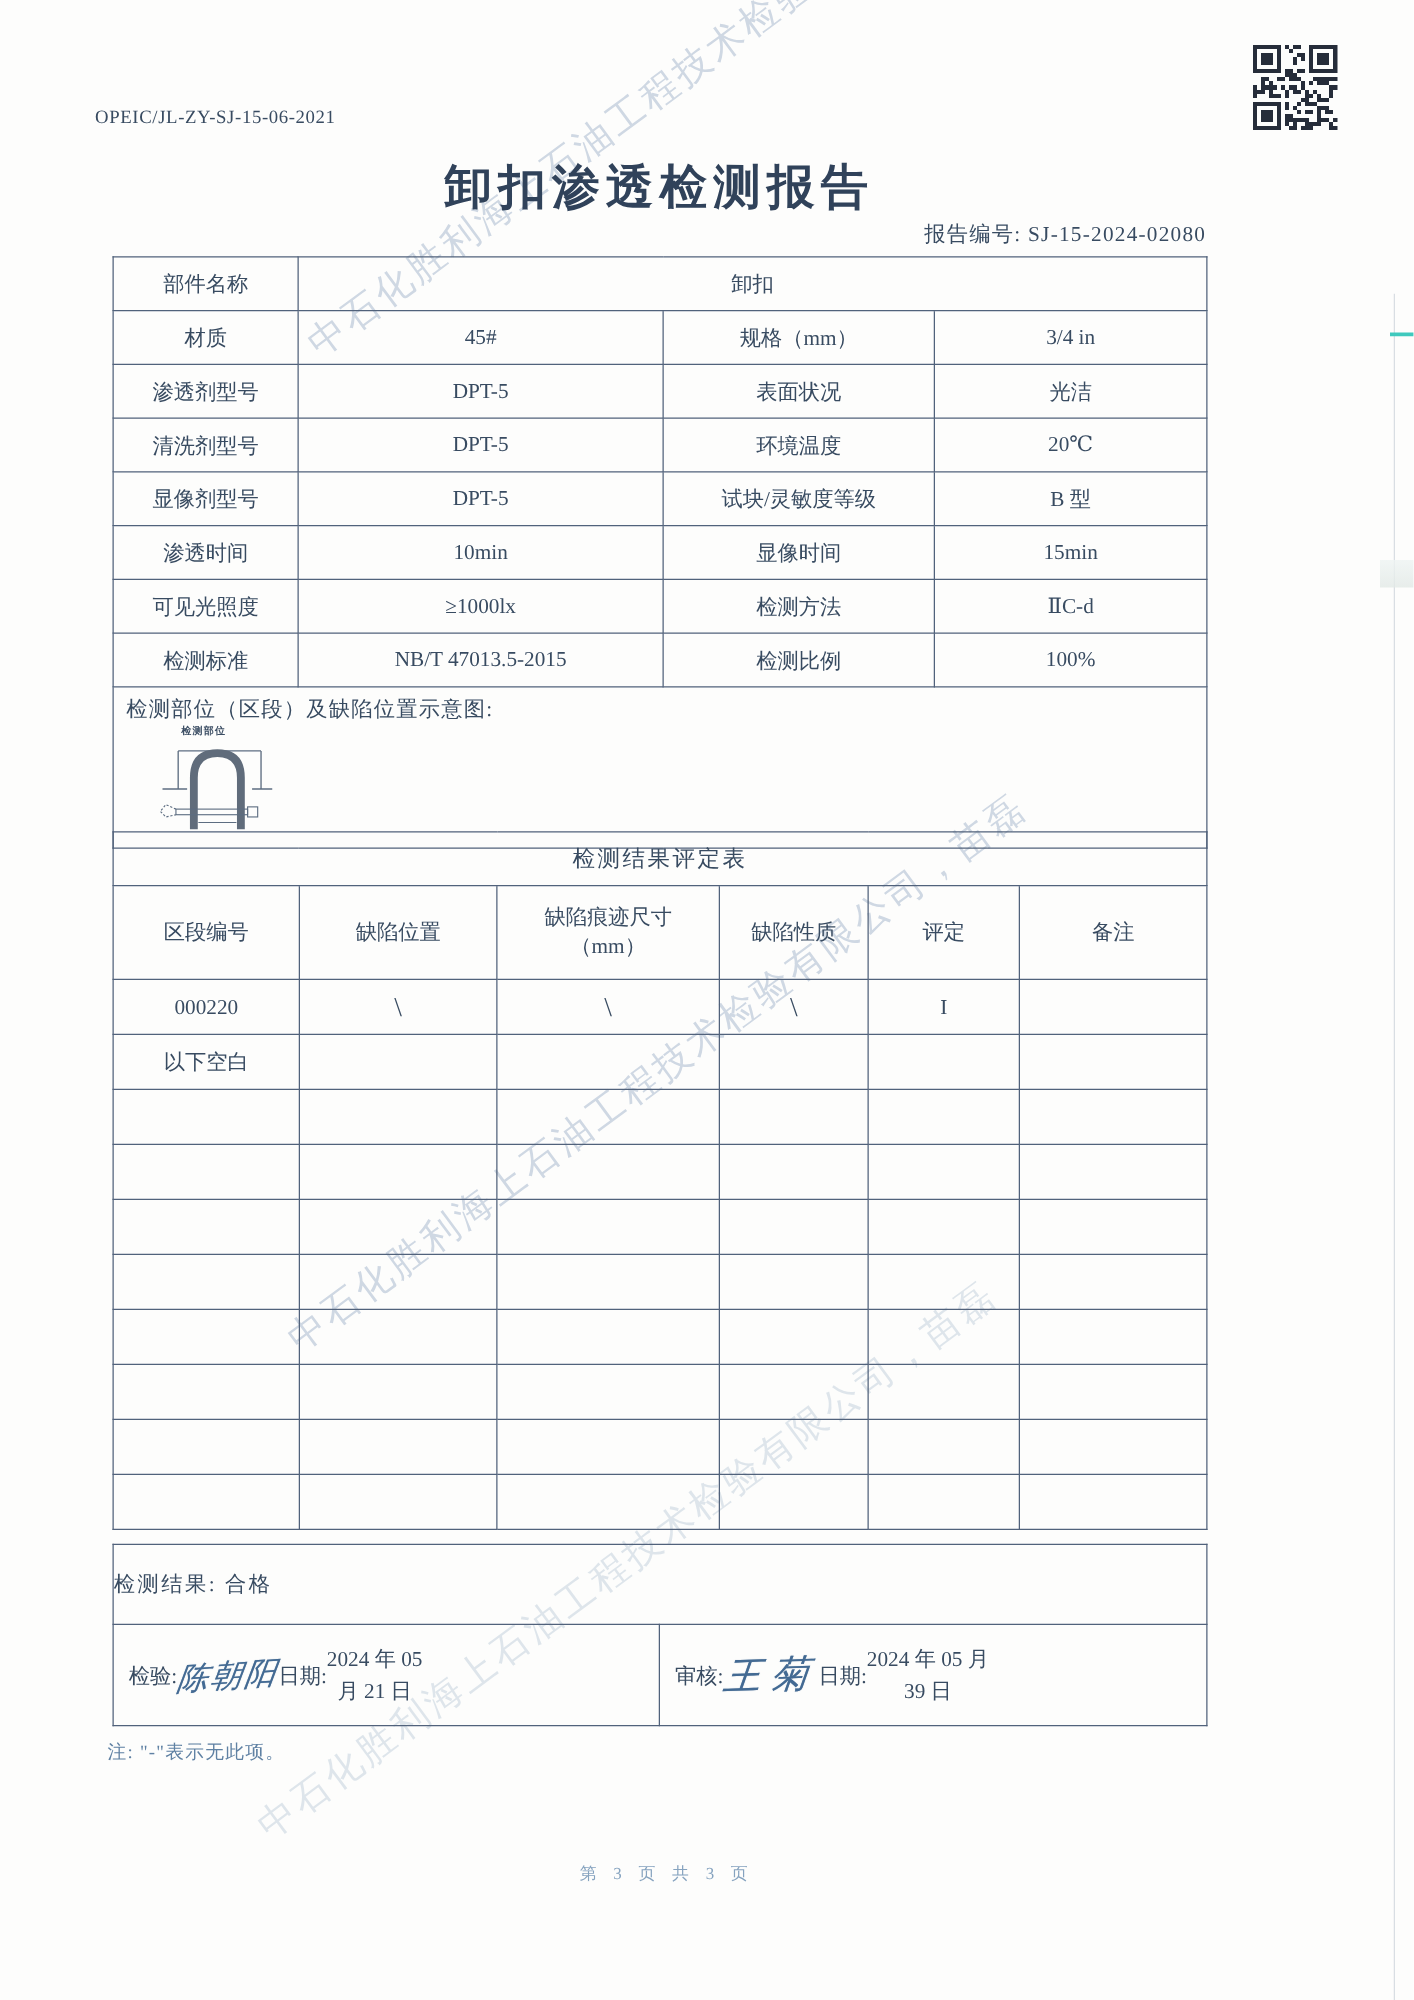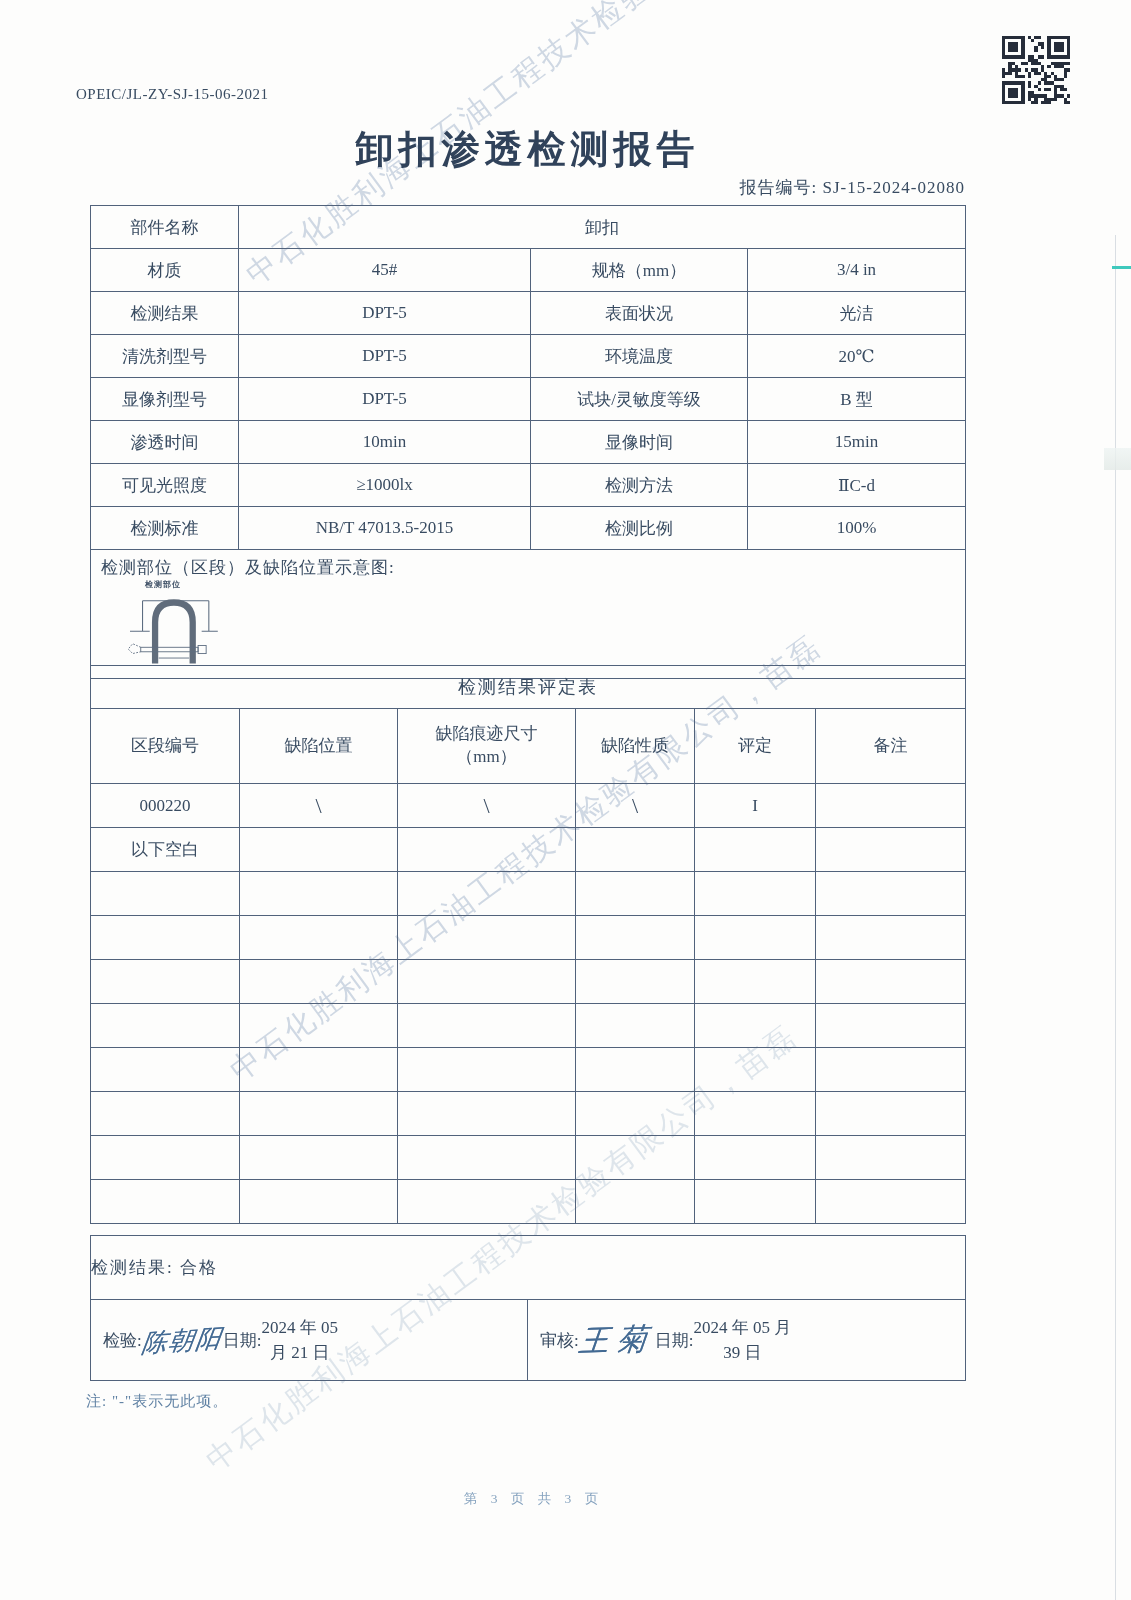--- a/index.html
+++ b/index.html
@@ -213,21 +213,21 @@
         <td>部件名称</td>
         <td colspan="3">卸扣</td>
       </tr>
       <tr>
         <td>材质</td>
         <td>45#</td>
         <td>规格（mm）</td>
         <td>3/4 in</td>
       </tr>
       <tr>
-        <td>检测结果</td>
+        <td>渗透剂型号</td>
         <td>DPT-5</td>
         <td>表面状况</td>
         <td>光洁</td>
       </tr>
       <tr>
         <td>清洗剂型号</td>
         <td>DPT-5</td>
         <td>环境温度</td>
         <td>20℃</td>
       </tr>

